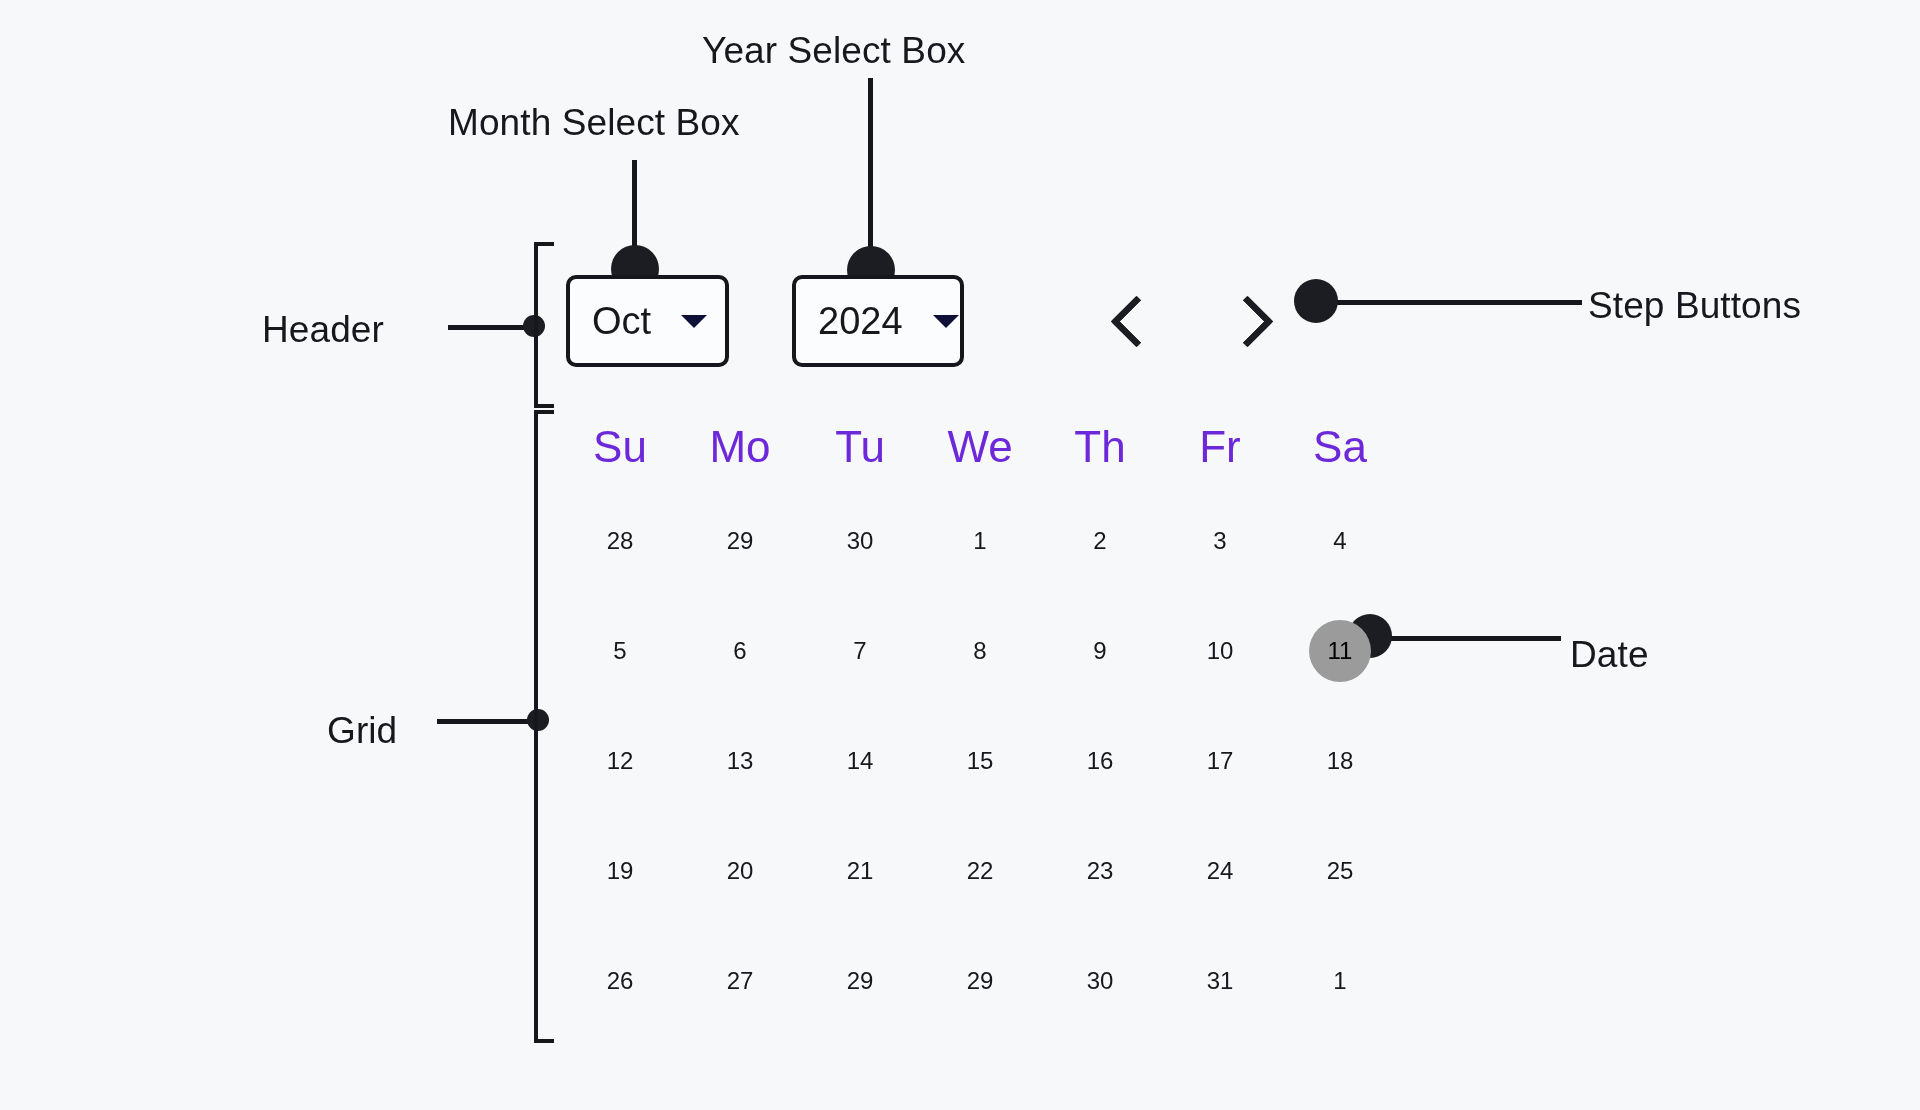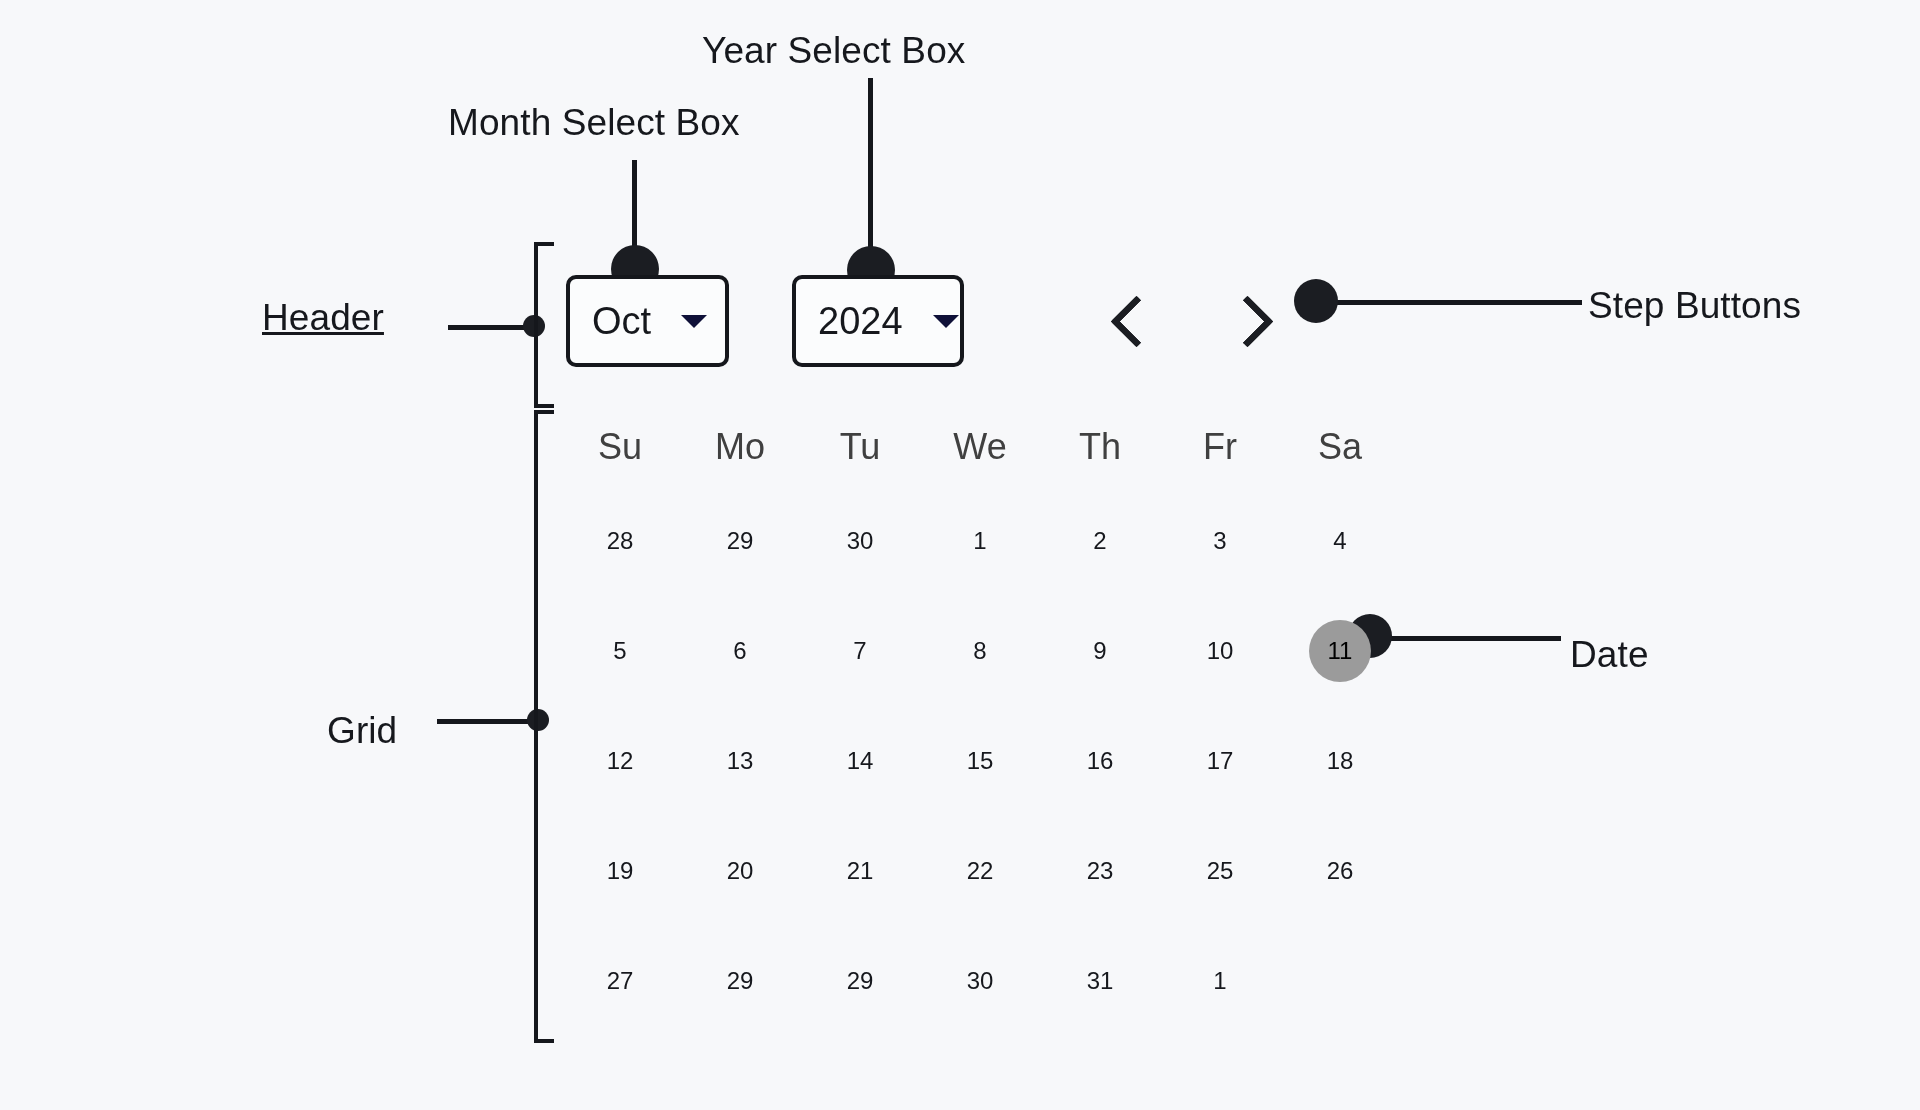--- a/index.html
+++ b/index.html
@@ -29,21 +29,21 @@
     font-size: 37px;
     font-weight: 400;
     white-space: nowrap;
     letter-spacing: 0.1px;
     line-height: 1;
   }
   .callout-month { left: 448px; top: 104px; }
   .callout-year  { left: 702px; top: 32px; }
   .callout-step  { left: 1588px; top: 287px; }
   .callout-date  { left: 1570px; top: 636px; }
-  .callout-header{ left: 262px; top: 299px; text-decoration: underline; }
+  .callout-header{ left: 262px; top: 311px; }
   .callout-grid  { left: 327px; top: 712px; }
 
   
   .leader {
     position: absolute;
     background: #15171c;
   }
   .leader-v { width: 5px; }
   .leader-h { height: 5px; }
 
@@ -154,22 +154,22 @@
     height: 110px;
     display: flex;
     align-items: center;
     justify-content: center;
     font-size: 24px;
     color: #16181d;
     line-height: 1;
   }
   .weekday {
     height: 78px;
-    font-size: 36px;
-    color: #404040;
+    font-size: 44px;
+    color: #6d28d9;
   }
   .cal-day .pill {
     display: flex;
     align-items: center;
     justify-content: center;
     width: 100%;
     height: 100%;
   }
   .cal-day.selected .pill {
     width: 62px;
@@ -313,20 +313,23 @@
         <div class="cal-cell cal-day">
           <span class="pill">21</span>
         </div>
         <div class="cal-cell cal-day">
           <span class="pill">22</span>
         </div>
         <div class="cal-cell cal-day">
           <span class="pill">23</span>
         </div>
         <div class="cal-cell cal-day">
+          <span class="pill">24</span>
+        </div>
+        <div class="cal-cell cal-day">
           <span class="pill">25</span>
         </div>
         <div class="cal-cell cal-day">
           <span class="pill">26</span>
         </div>
         <div class="cal-cell cal-day">
           <span class="pill">27</span>
         </div>
         <div class="cal-cell cal-day">
           <span class="pill">29</span>

